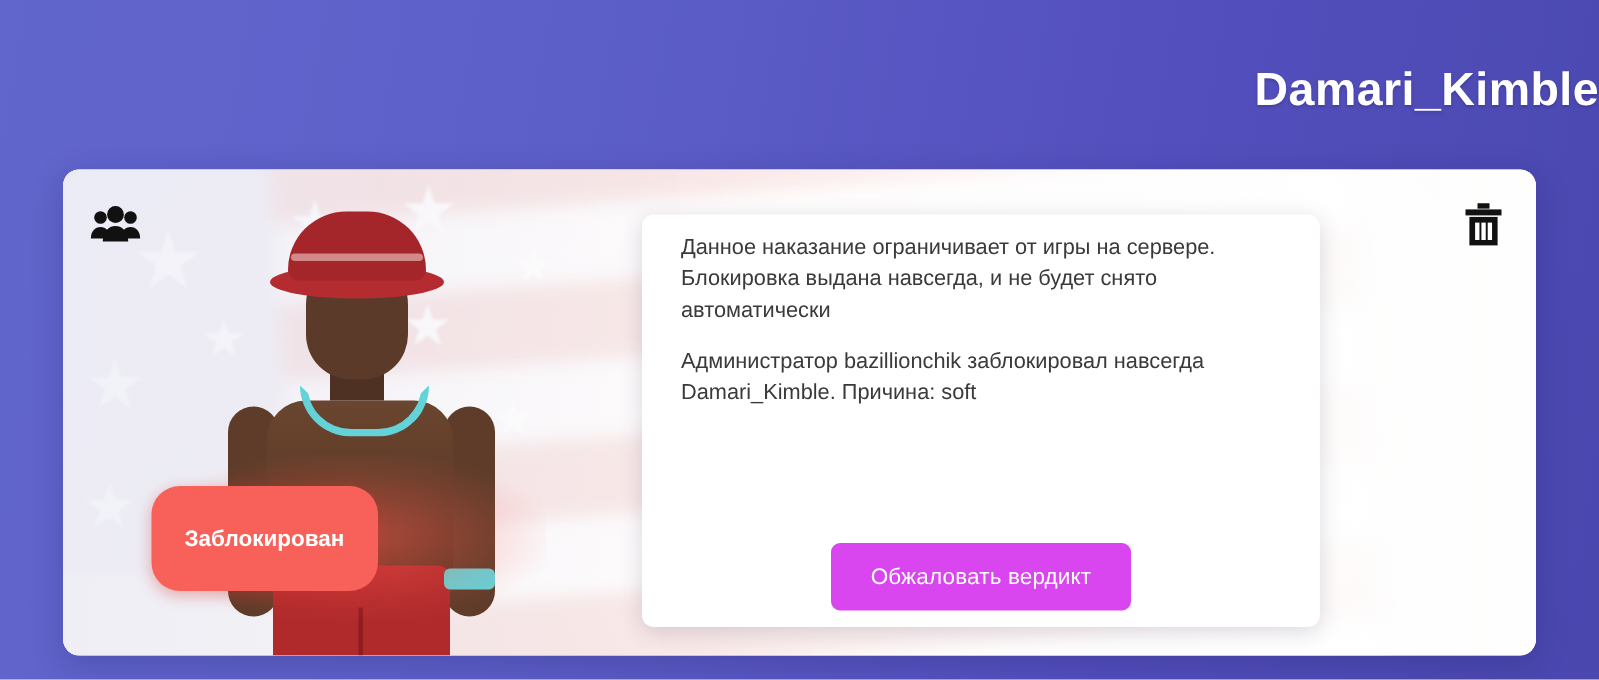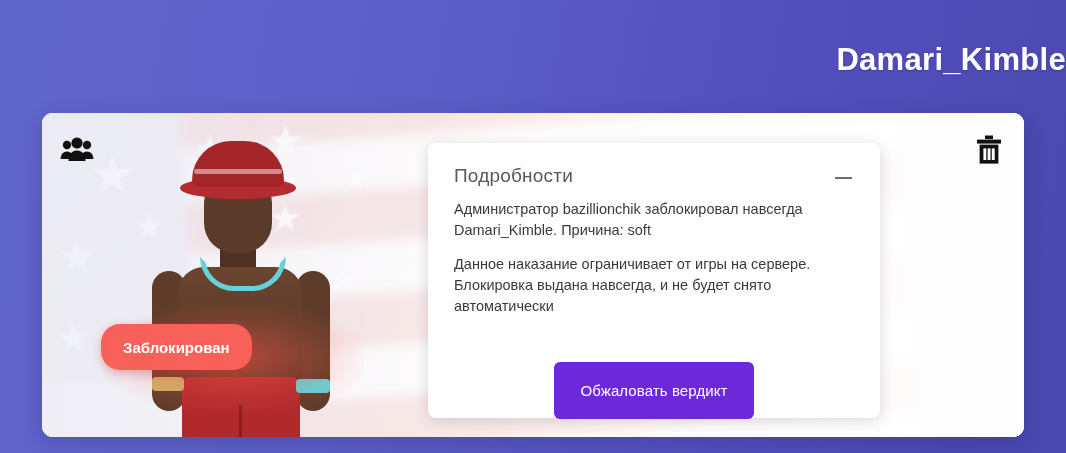--- a/index.html
+++ b/index.html
@@ -183,21 +183,21 @@
     height: 30px;
     cursor: pointer;
   }
 
   
   .status-badge {
     position: absolute;
     left: 59px;
     top: 211px;
     height: 38px;
-    padding: 4px 22px;
+    padding: 16px 22px;
     display: flex;
     align-items: center;
     justify-content: center;
     background: #f8615a;
     color: #ffffff;
     font-size: 15px;
     font-weight: bold;
     border-radius: 19px;
     box-shadow: 0 3px 10px rgba(200,50,45,0.35);
     white-space: nowrap;
@@ -249,27 +249,27 @@
   }
   .appeal-wrap {
     position: absolute;
     left: 0;
     right: 0;
     top: 219px;
     display: flex;
     justify-content: center;
   }
   .appeal-button {
-    background: #6d28d9;
+    background: #d946ef;
     color: #ffffff;
     font-size: 15px;
     border: none;
     border-radius: 6px;
     padding: 0 26px;
-    height: 57px;
+    height: 45px;
     min-width: 200px;
     cursor: pointer;
     font-family: inherit;
     letter-spacing: 0.1px;
   }
 </style>
 </head>
 <body>
 
 <div class="page-title">Damari_Kimble</div>
@@ -329,26 +329,22 @@
       <rect x="3.6" y="9.6" width="18.8" height="19" fill="#111111"></rect>
       <rect x="7.4" y="13.4" width="2.9" height="11.6" fill="#ffffff"></rect>
       <rect x="11.6" y="13.4" width="2.9" height="11.6" fill="#ffffff"></rect>
       <rect x="15.8" y="13.4" width="2.9" height="11.6" fill="#ffffff"></rect>
     </svg>
   </span>
 
   <div class="status-badge">Заблокирован</div>
 
   <div class="details-panel">
-    <div class="panel-header">
-      <div class="panel-title">Подробности</div>
-      <div class="collapse-icon"></div>
-    </div>
     <div class="panel-body">
+      <p class="panel-para second">Данное наказание ограничивает от игры на сервере. Блокировка выдана навсегда, и не будет снято автоматически</p>
       <p class="panel-para">Администратор bazillionchik заблокировал навсегда Damari_Kimble. Причина: soft</p>
-      <p class="panel-para second">Данное наказание ограничивает от игры на сервере. Блокировка выдана навсегда, и не будет снято автоматически</p>
     </div>
     <div class="appeal-wrap">
       <button class="appeal-button">Обжаловать вердикт</button>
     </div>
   </div>
 
 </div>
 
 </body></html>

